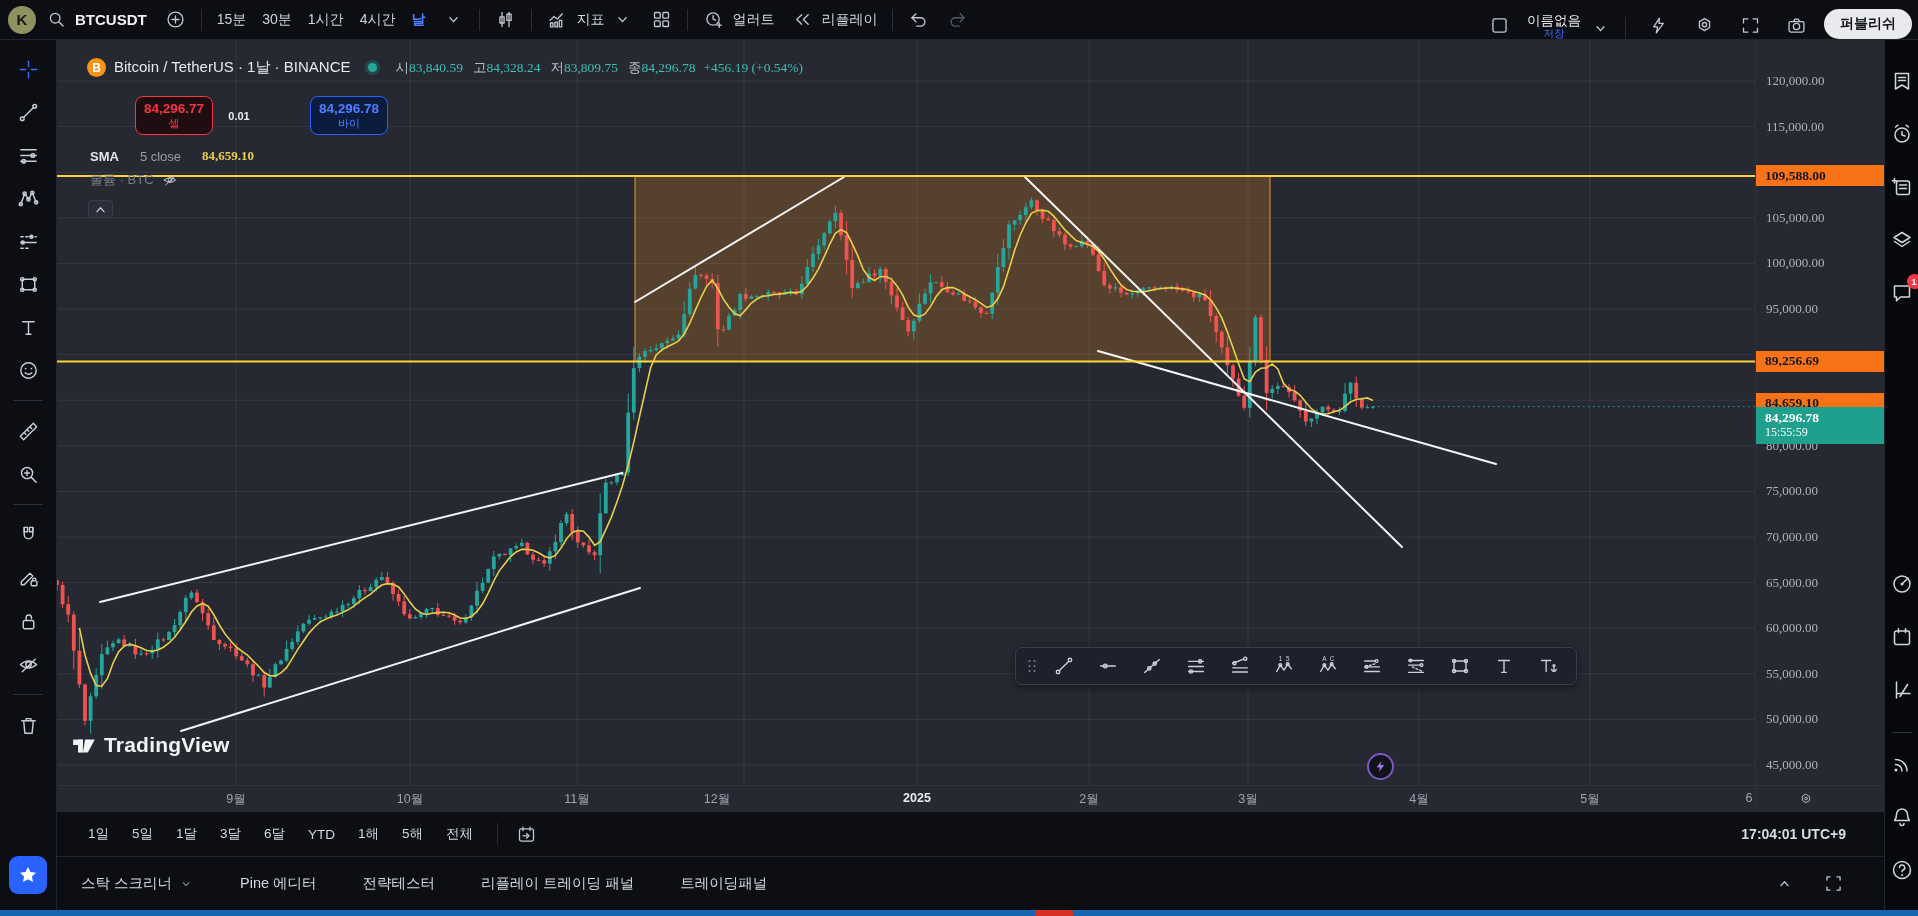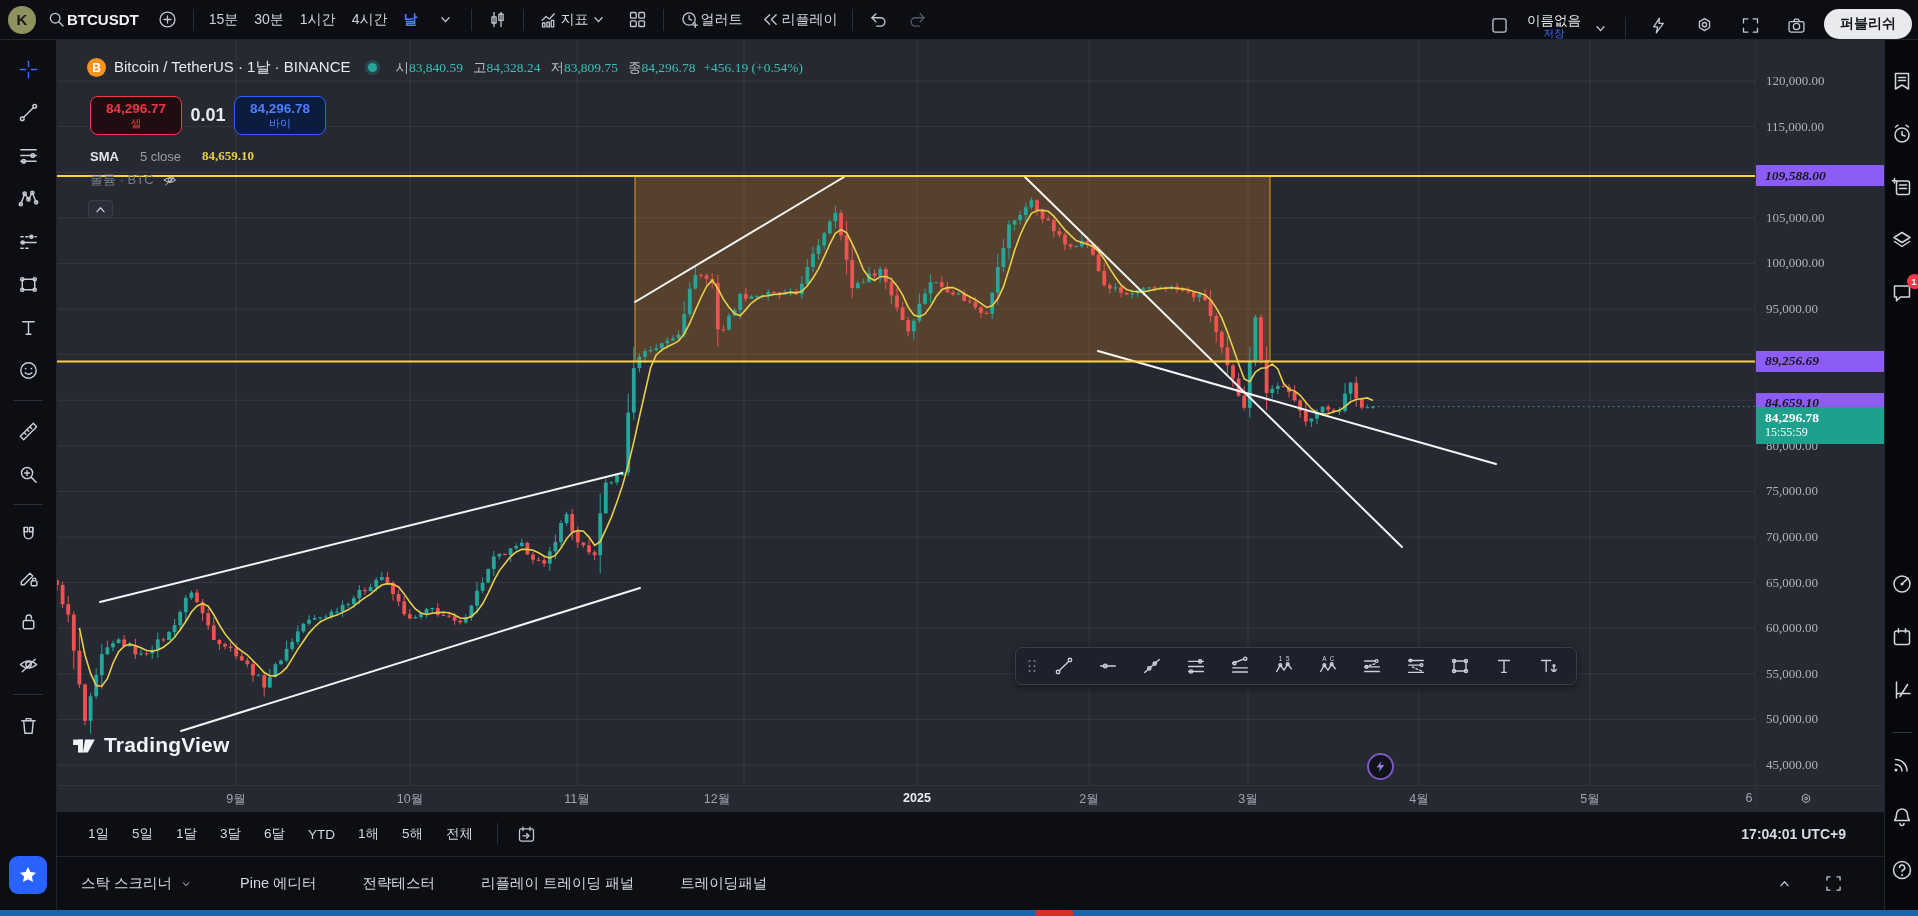--- a/index.html
+++ b/index.html
@@ -4,21 +4,21 @@
 <style>
   * { margin:0; padding:0; box-sizing:border-box; }
   html,body { background:#000; }
   body { font-family:"Liberation Sans","DejaVu Sans",sans-serif; }
   #app { position:relative; width:1918px; height:916px; background:#0d0f14; overflow:hidden; color:#d4d7de; }
 
   
   #top-toolbar { position:absolute; left:0; top:0; width:1918px; height:40px; background:#0c0e13; border-bottom:1px solid #23262e; display:flex; align-items:center; z-index:50; }
   .tt-left { display:flex; align-items:center; gap:2px; padding-left:8px; }
   .tt-right { position:absolute; right:6px; top:0; height:100%; display:flex; align-items:flex-end; gap:9px; }
-  .tbtn { display:flex; align-items:center; gap:0; height:28px; padding:0 8px; border-radius:4px; color:#d4d7de; font-size:14px; cursor:pointer; white-space:nowrap; }
+  .tbtn { display:flex; align-items:center; gap:8px; height:28px; padding:0 8px; border-radius:4px; color:#d4d7de; font-size:14px; cursor:pointer; white-space:nowrap; }
   .tbtn.sym { font-weight:bold; font-size:15px; color:#f0f1f3; }
   .interval { padding:0 8px; font-size:14px; color:#cfd3da; }
   .interval.sel { color:#4e7fff; font-weight:bold; }
   .vdiv { width:1px; height:22px; background:#2a2d37; margin:0 5px; }
   .icon { display:inline-flex; align-items:center; justify-content:center; color:#c3c7d0; }
   .icon svg { display:block; }
   .avatar { width:28px; height:28px; border-radius:50%; background:#8f915f; color:#15171d; font-weight:bold; font-size:15px; display:flex; align-items:center; justify-content:center; }
   .dim { color:#565a64; }
   .layout-name { display:flex; flex-direction:column; align-items:center; line-height:1.05; }
   .layout-name .nm { font-size:13.5px; color:#e4e6ea; }
@@ -43,44 +43,44 @@
   #chart-svg { position:absolute; left:0; top:0; }
   #legend { position:absolute; left:0; top:0; width:100%; z-index:10; }
   .title-row { position:absolute; left:30px; top:18px; display:flex; align-items:center; gap:8px; font-size:15px; color:#e8eaed; }
   .btc-logo { width:19px; height:19px; border-radius:50%; background:#f7931a; color:#fff; font-weight:bold; font-size:12px; display:flex; align-items:center; justify-content:center; }
   .mkt-dot { width:9px; height:9px; border-radius:50%; background:#26a69a; box-shadow:0 0 0 3px rgba(38,166,154,.25); margin:0 10px; }
   .ohlc { display:flex; gap:10px; font-size:13.5px; font-family:"Liberation Serif",serif; }
   .ohlc .lb { color:#b8bcc5; font-family:"Liberation Sans",sans-serif; }
   .ohlc .vl { color:#3fbdb0; }
   .chg { color:#3fbdb0; font-size:13.5px; font-family:"Liberation Serif",serif; }
   .trade-row { position:absolute; left:33px; top:56px; display:flex; align-items:center; }
-  .sell-btn,.buy-btn { width:92px; height:39px; border-radius:8px; display:flex; flex-direction:column; align-items:center; justify-content:center; line-height:1.1; cursor:pointer; }
+  .sell-btn,.buy-btn { width:78px; height:39px; border-radius:8px; display:flex; flex-direction:column; align-items:center; justify-content:center; line-height:1.1; cursor:pointer;margin-left:45px; }
   .sell-btn { border:1.5px solid #f23645; background:#200d12; color:#f23645; }
   .buy-btn { border:1.5px solid #2962ff; background:#0c1c3f; color:#4e7fff; }
   .tr-price { font-size:13.5px; font-weight:bold; }
   .tr-side { font-size:11px; }
-  .qty { width:52px; text-align:center; color:#e8eaed; font-size:18px; font-weight:bold; }
+  .qty { width:52px; text-align:center; color:#e8eaed; font-size:11px; font-weight:bold; }
   .sma-row { position:absolute; left:33px; top:108px; font-size:13px; display:flex; gap:21px; align-items:center; }
   .sma-name { color:#e4e6ea; font-weight:bold; }
   .sma-par { color:#9a9ea8; }
   .sma-val { color:#e9cf4e; font-family:"Liberation Serif",serif; font-weight:bold; }
   .vol-row { position:absolute; left:33px; top:131px; font-size:13px; color:#787c86; display:flex; gap:8px; align-items:center; z-index:11; }
   .collapse-btn { position:absolute; left:31px; top:160px; width:25px; height:18px; border:1px solid #3a3e48; border-radius:4px; background:#2b2e38; color:#aeb2bb; font-size:10px; display:flex; align-items:center; justify-content:center; cursor:pointer; z-index:11; }
   #watermark { position:absolute; left:14px; top:692px; display:flex; align-items:center; gap:7px; color:#f2f3f5; z-index:5; }
   #watermark .wm-text { font-size:21px; font-weight:bold; letter-spacing:.2px; }
   #float-toolbar { position:absolute; left:958px; top:607px; height:38px; background:#1d212b; border:1px solid #3a3e49; border-radius:7px; box-shadow:0 2px 8px rgba(0,0,0,.5); display:flex; align-items:center; padding:0 6px; z-index:12; }
   .ft-item { width:44px; height:32px; display:flex; align-items:center; justify-content:center; color:#ccd0d8; cursor:pointer; border-radius:4px; }
   .ft-item.drag { width:20px; cursor:grab; color:#7e838d; }
   #bolt-btn { position:absolute; left:1310px; top:713px; width:27px; height:27px; border-radius:50%; background:#11131a; border:2px solid #7e57c2; color:#9f7ce0; display:flex; align-items:center; justify-content:center; z-index:12; cursor:pointer; }
 
   
   #price-axis { position:absolute; left:1755px; top:40px; width:129px; height:745px; background:#262932; border-left:1px solid #30333c; z-index:20; }
   .pa-label { position:absolute; left:10px; font-size:13px; color:#aeb2bb; font-family:"Liberation Serif",serif; }
   .pa-badge { position:absolute; left:0; width:129px; height:21px; display:flex; align-items:center; padding-left:9px; font-size:13.5px; font-weight:bold; font-family:"Liberation Serif",serif; z-index:5; }
-  .pa-badge.yellow { background:#8b5cf6; color:#17181d;font-style:italic; }
+  .pa-badge.yellow { background:#f97316; color:#17181d; }
   .pa-badge.teal { background:#1ea08d; color:#fff; height:37px; flex-direction:column; align-items:flex-start; justify-content:center; line-height:1.15; }
   .pa-badge.teal .cd { font-size:12px; font-weight:normal; }
 
   
   #time-axis { position:absolute; left:57px; top:785px; width:1698px; height:26px; background:#262932; border-top:1px solid #30333c; z-index:15; }
   .ta-label { position:absolute; top:5px; transform:translateX(-50%); font-size:12.5px; color:#9fa4ae; }
   .ta-label.year { color:#e9ebee; font-weight:bold; }
   #axis-corner { position:absolute; left:1755px; top:785px; width:129px; height:26px; background:#262932; border-top:1px solid #30333c; border-left:1px solid #30333c; z-index:16; display:flex; align-items:center; }
   #axis-corner .icon { margin-left:42px; color:#aeb2bb; }
 

